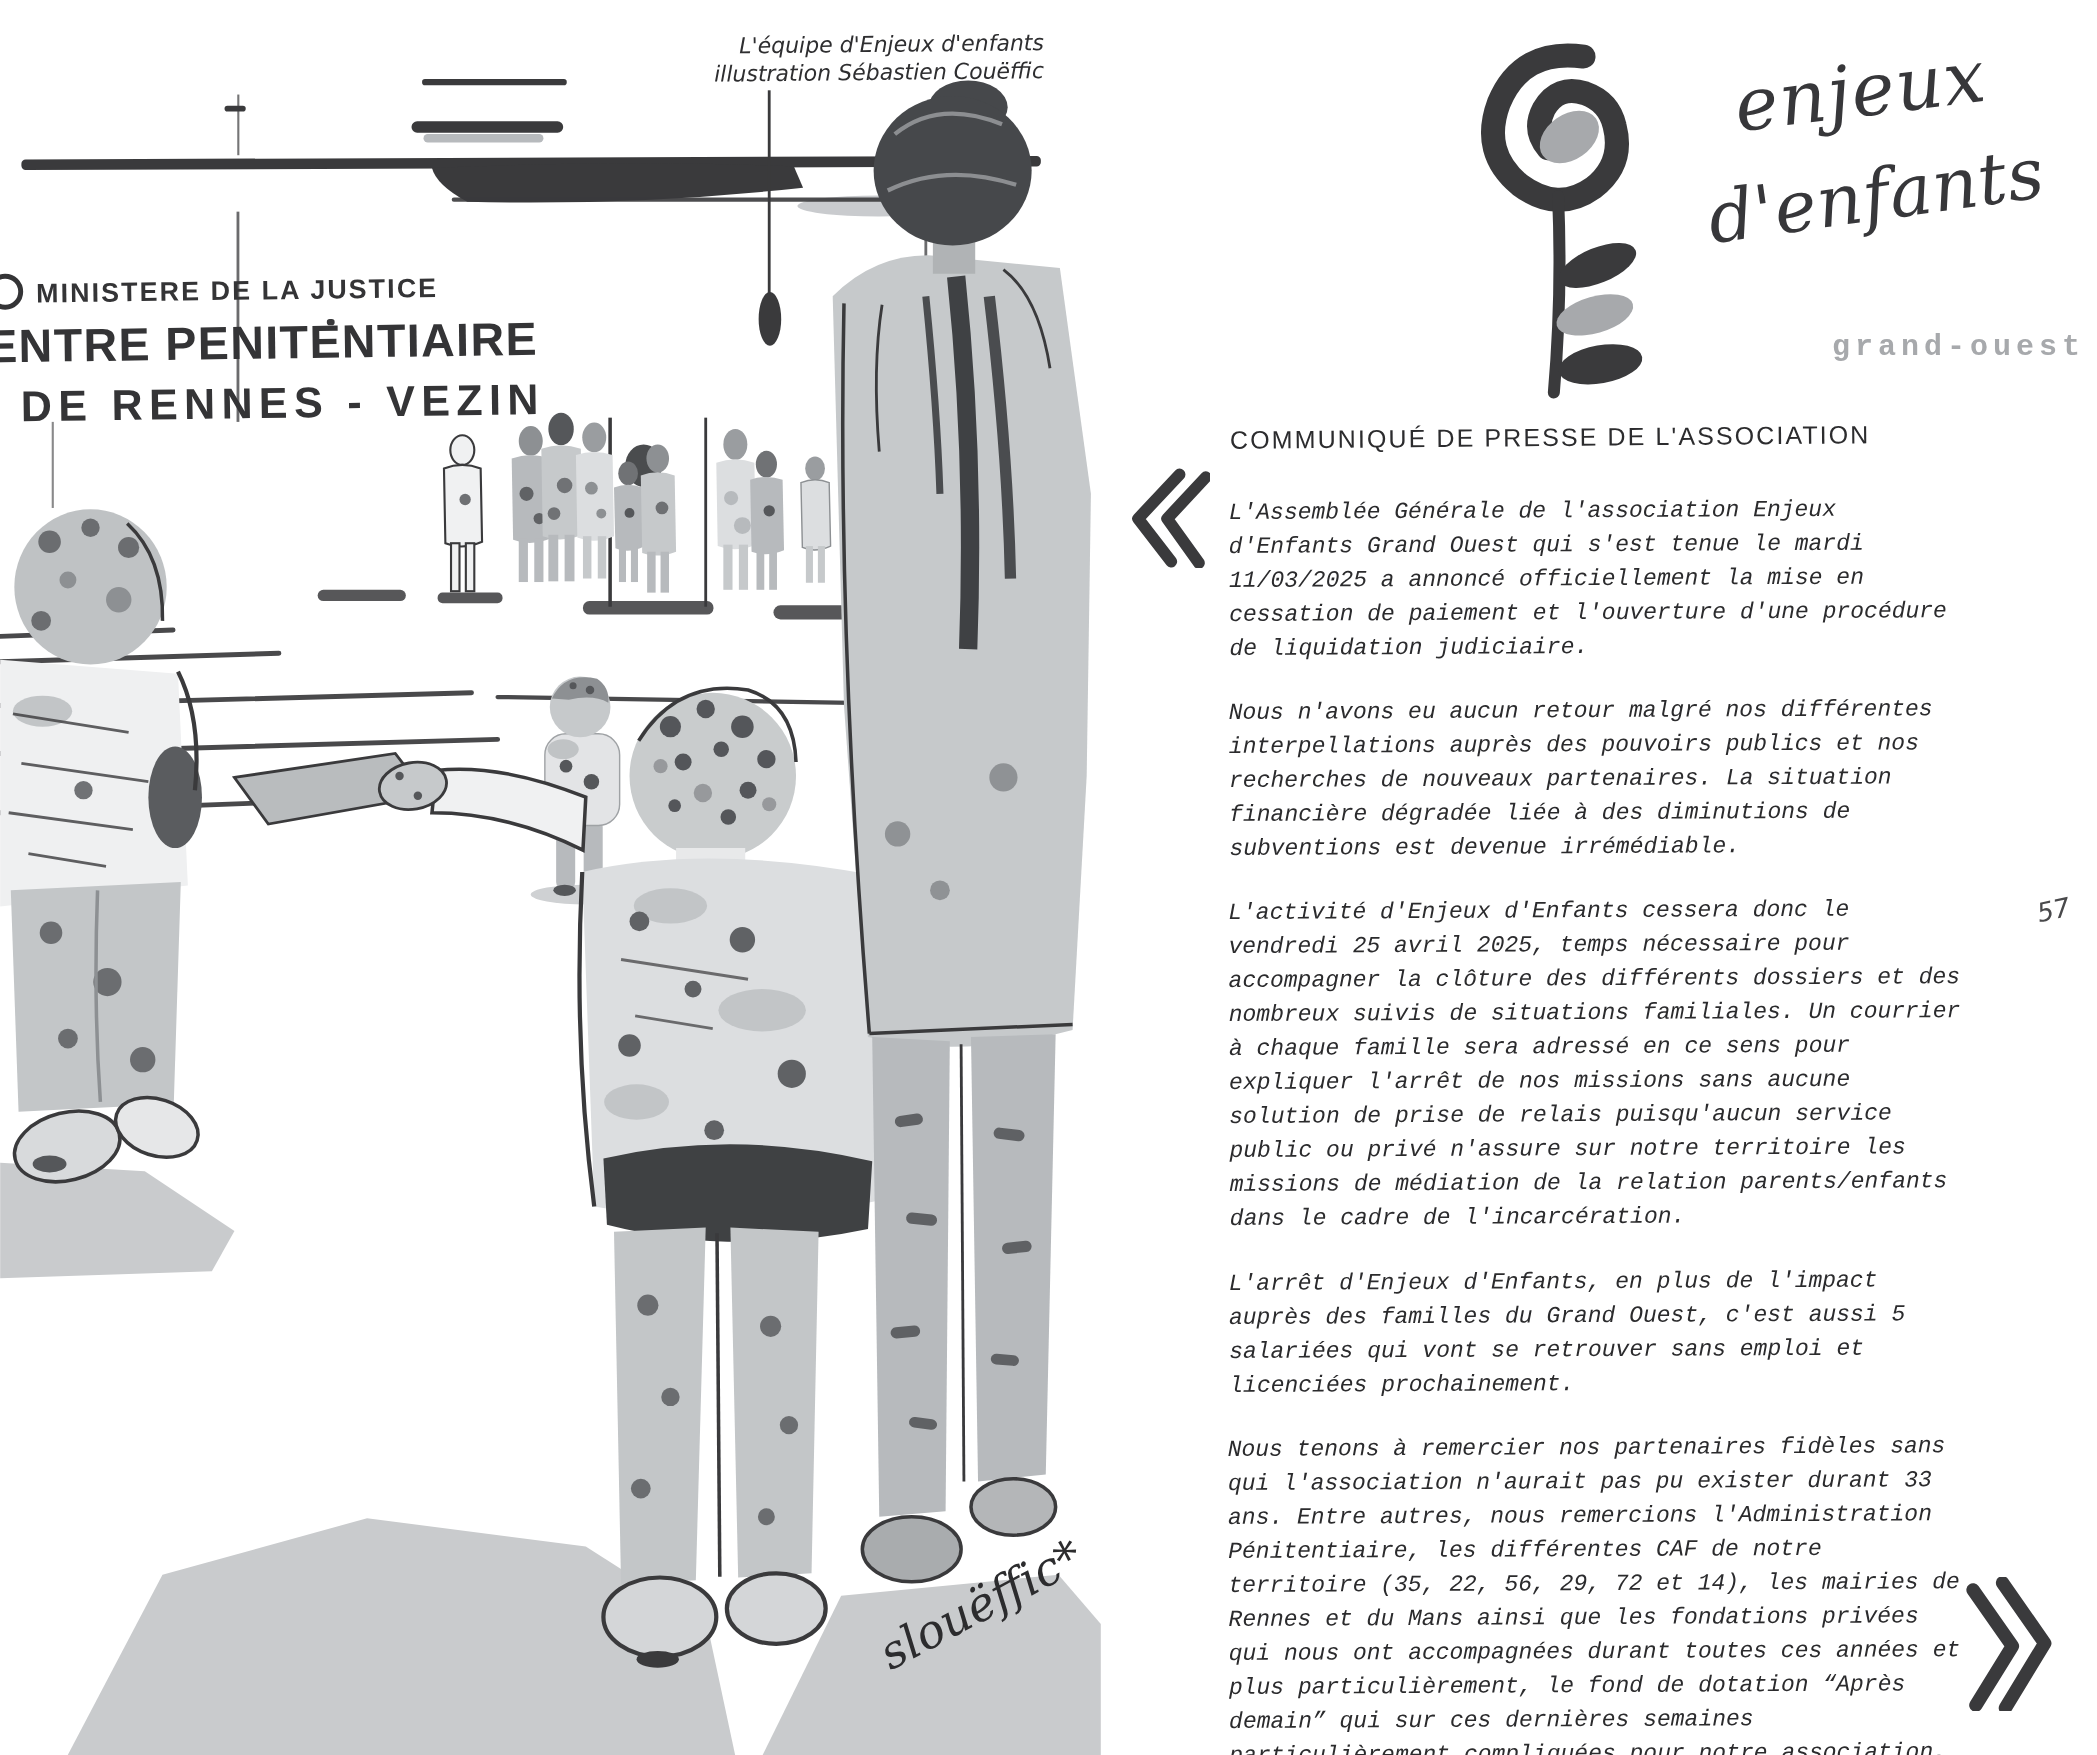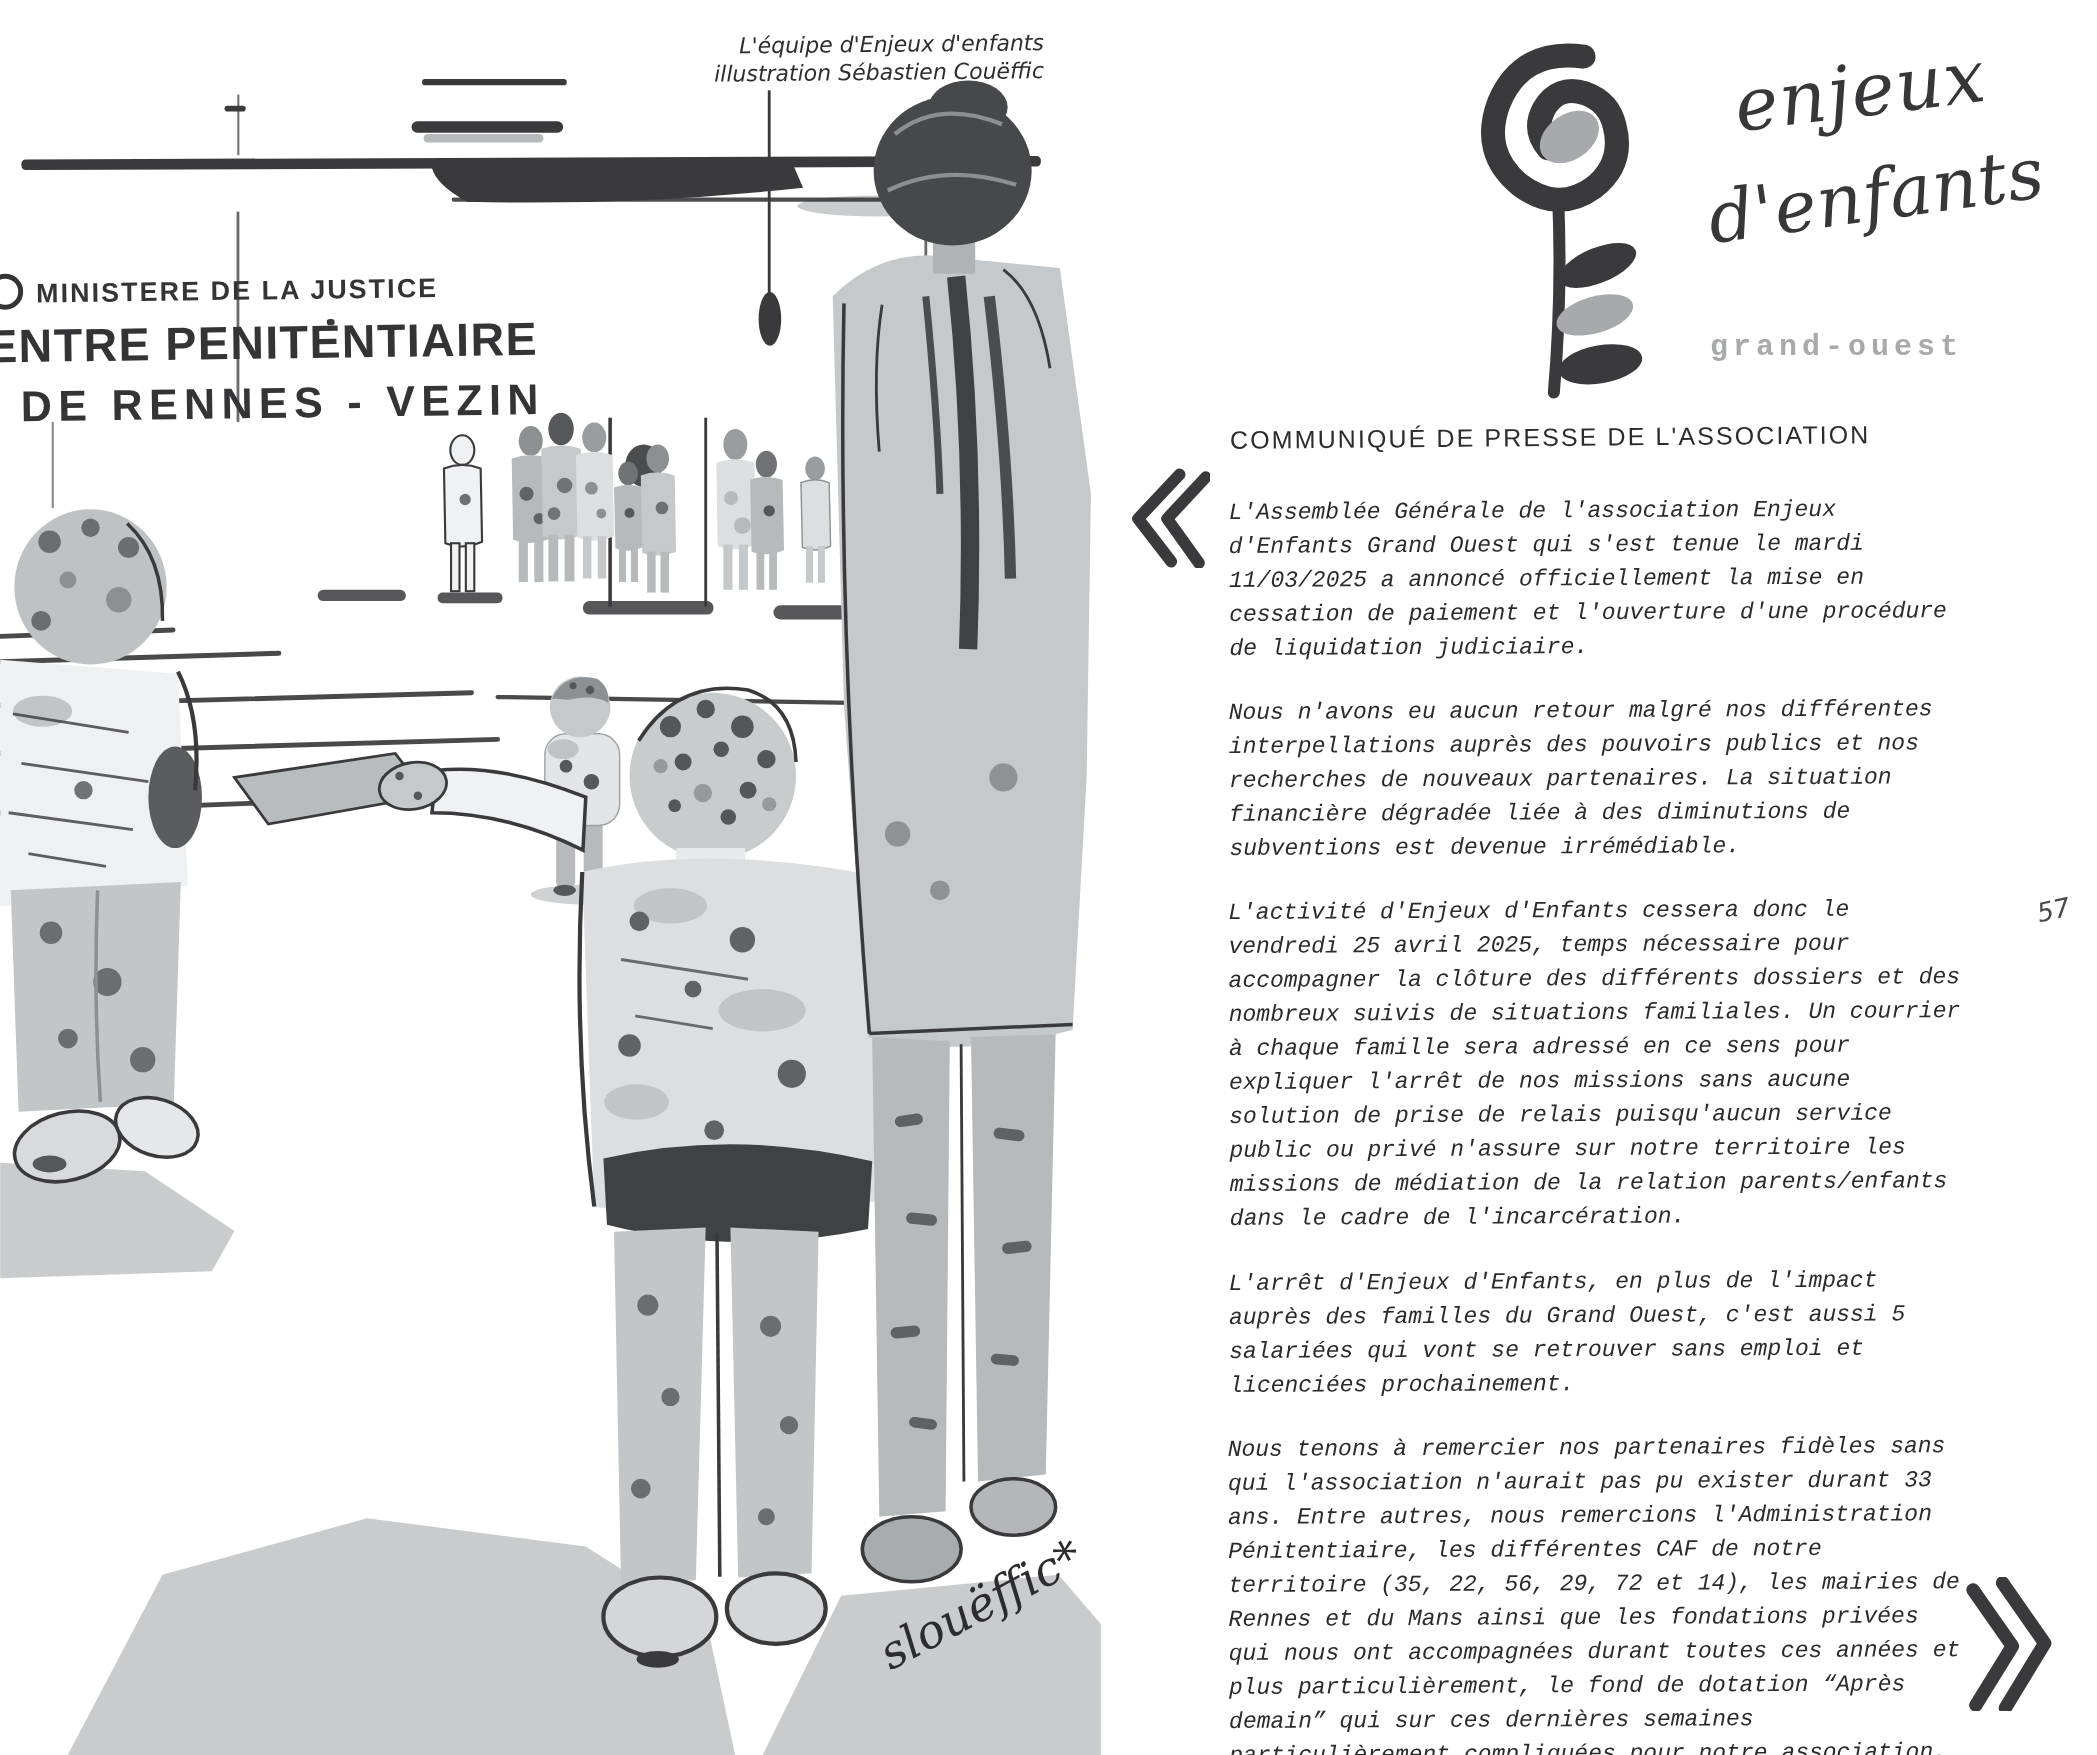--- a/index.html
+++ b/index.html
@@ -14,21 +14,21 @@
   .illustration{position:absolute;left:0;top:0;width:1101px;height:1756px;}
   .sign-text{font-family:"Liberation Sans",sans-serif;font-weight:bold;fill:#343436;}
   .signature-text{font-family:"DejaVu Serif",serif;font-style:italic;font-size:66px;fill:#2c2c2e;}
 
   
   .logo-key{position:absolute;left:1479px;top:41px;width:173px;height:360px;}
   .logo-word1{position:absolute;left:1734px;top:48px;font-family:"DejaVu Serif",serif;
               font-style:italic;font-size:73px;color:#37373a;transform:rotate(-7deg);letter-spacing:1.4px;}
   .logo-word2{position:absolute;left:1707px;top:154px;font-family:"DejaVu Serif",serif;
               font-style:italic;font-size:71px;color:#37373a;transform:rotate(-8deg);letter-spacing:0.7px;}
-  .logo-region{position:absolute;left:1710px;top:330px;font-family:"Liberation Mono",monospace;
+  .logo-region{position:absolute;left:1832px;top:330px;font-family:"Liberation Mono",monospace;
                font-weight:bold;font-size:30px;letter-spacing:5px;color:#a7a9ac;}
 
   
   .heading{position:absolute;left:1230px;top:423px;margin:0;font-family:"Liberation Sans",sans-serif;
            font-weight:500;font-size:25px;letter-spacing:2.1px;color:#2c2c2e;transform:rotate(-0.5deg);}
   .quote-open{position:absolute;left:1127px;top:468px;width:83px;height:100px;}
   .quote-close{position:absolute;left:1966px;top:1577px;width:90px;height:134px;}
   .body-text{position:absolute;left:1229px;top:494px;width:735px;font-family:Liberation Mono, monospace;}
   .body-text p{margin:0 0 30px 0;font-style:italic;font-size:23px;line-height:1.48;color:#2b2b2d;
                transform:rotate(-0.3deg);}

